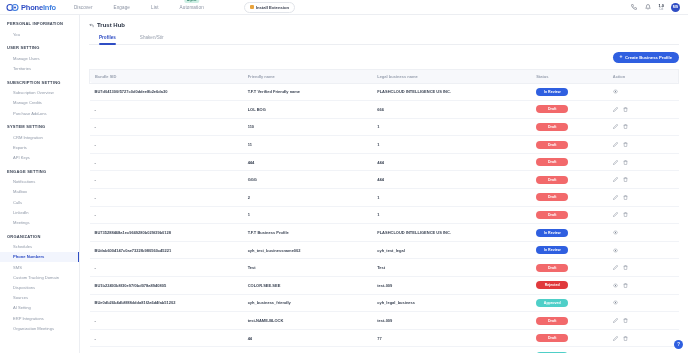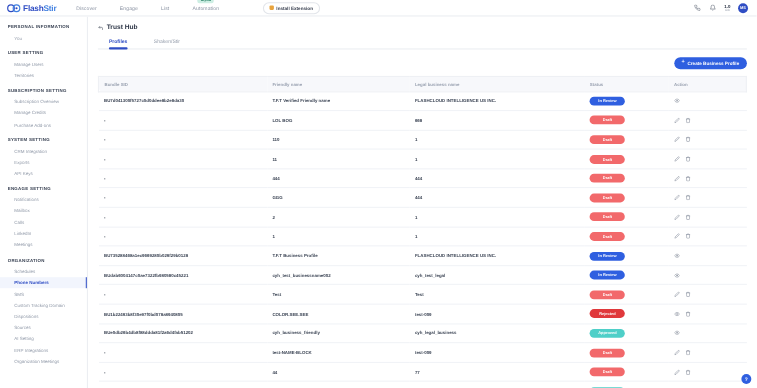--- a/index.html
+++ b/index.html
@@ -170,21 +170,21 @@
 
   <div class="topnav">
     <div class="brand">
       <span class="brand-mark">
         <svg viewBox="0 0 26 16" width="13" height="9" xmlns="http://www.w3.org/2000/svg">
           <circle cx="8" cy="8" r="6" fill="none" stroke="#2f4dc4" stroke-width="2.2"></circle>
           <circle cx="18" cy="8" r="6" fill="none" stroke="#3f7fe0" stroke-width="2.2"></circle>
           <circle cx="18" cy="8" r="2" fill="#2f4dc4"></circle>
         </svg>
       </span>
-      <span class="brand-text"><span class="b1">Flash</span><span class="b2">Stir</span></span>
+      <span class="brand-text"><span class="b1">Phone</span><span class="b2">Info</span></span>
     </div>
 
     <div class="nav-items">
       <div class="nav-item">Discover</div>
       <div class="nav-item">Engage</div>
       <div class="nav-item">List</div>
       <div class="nav-item">
         <span class="alpha-badge">Alpha</span>
         <span>Automation</span>
       </div>

